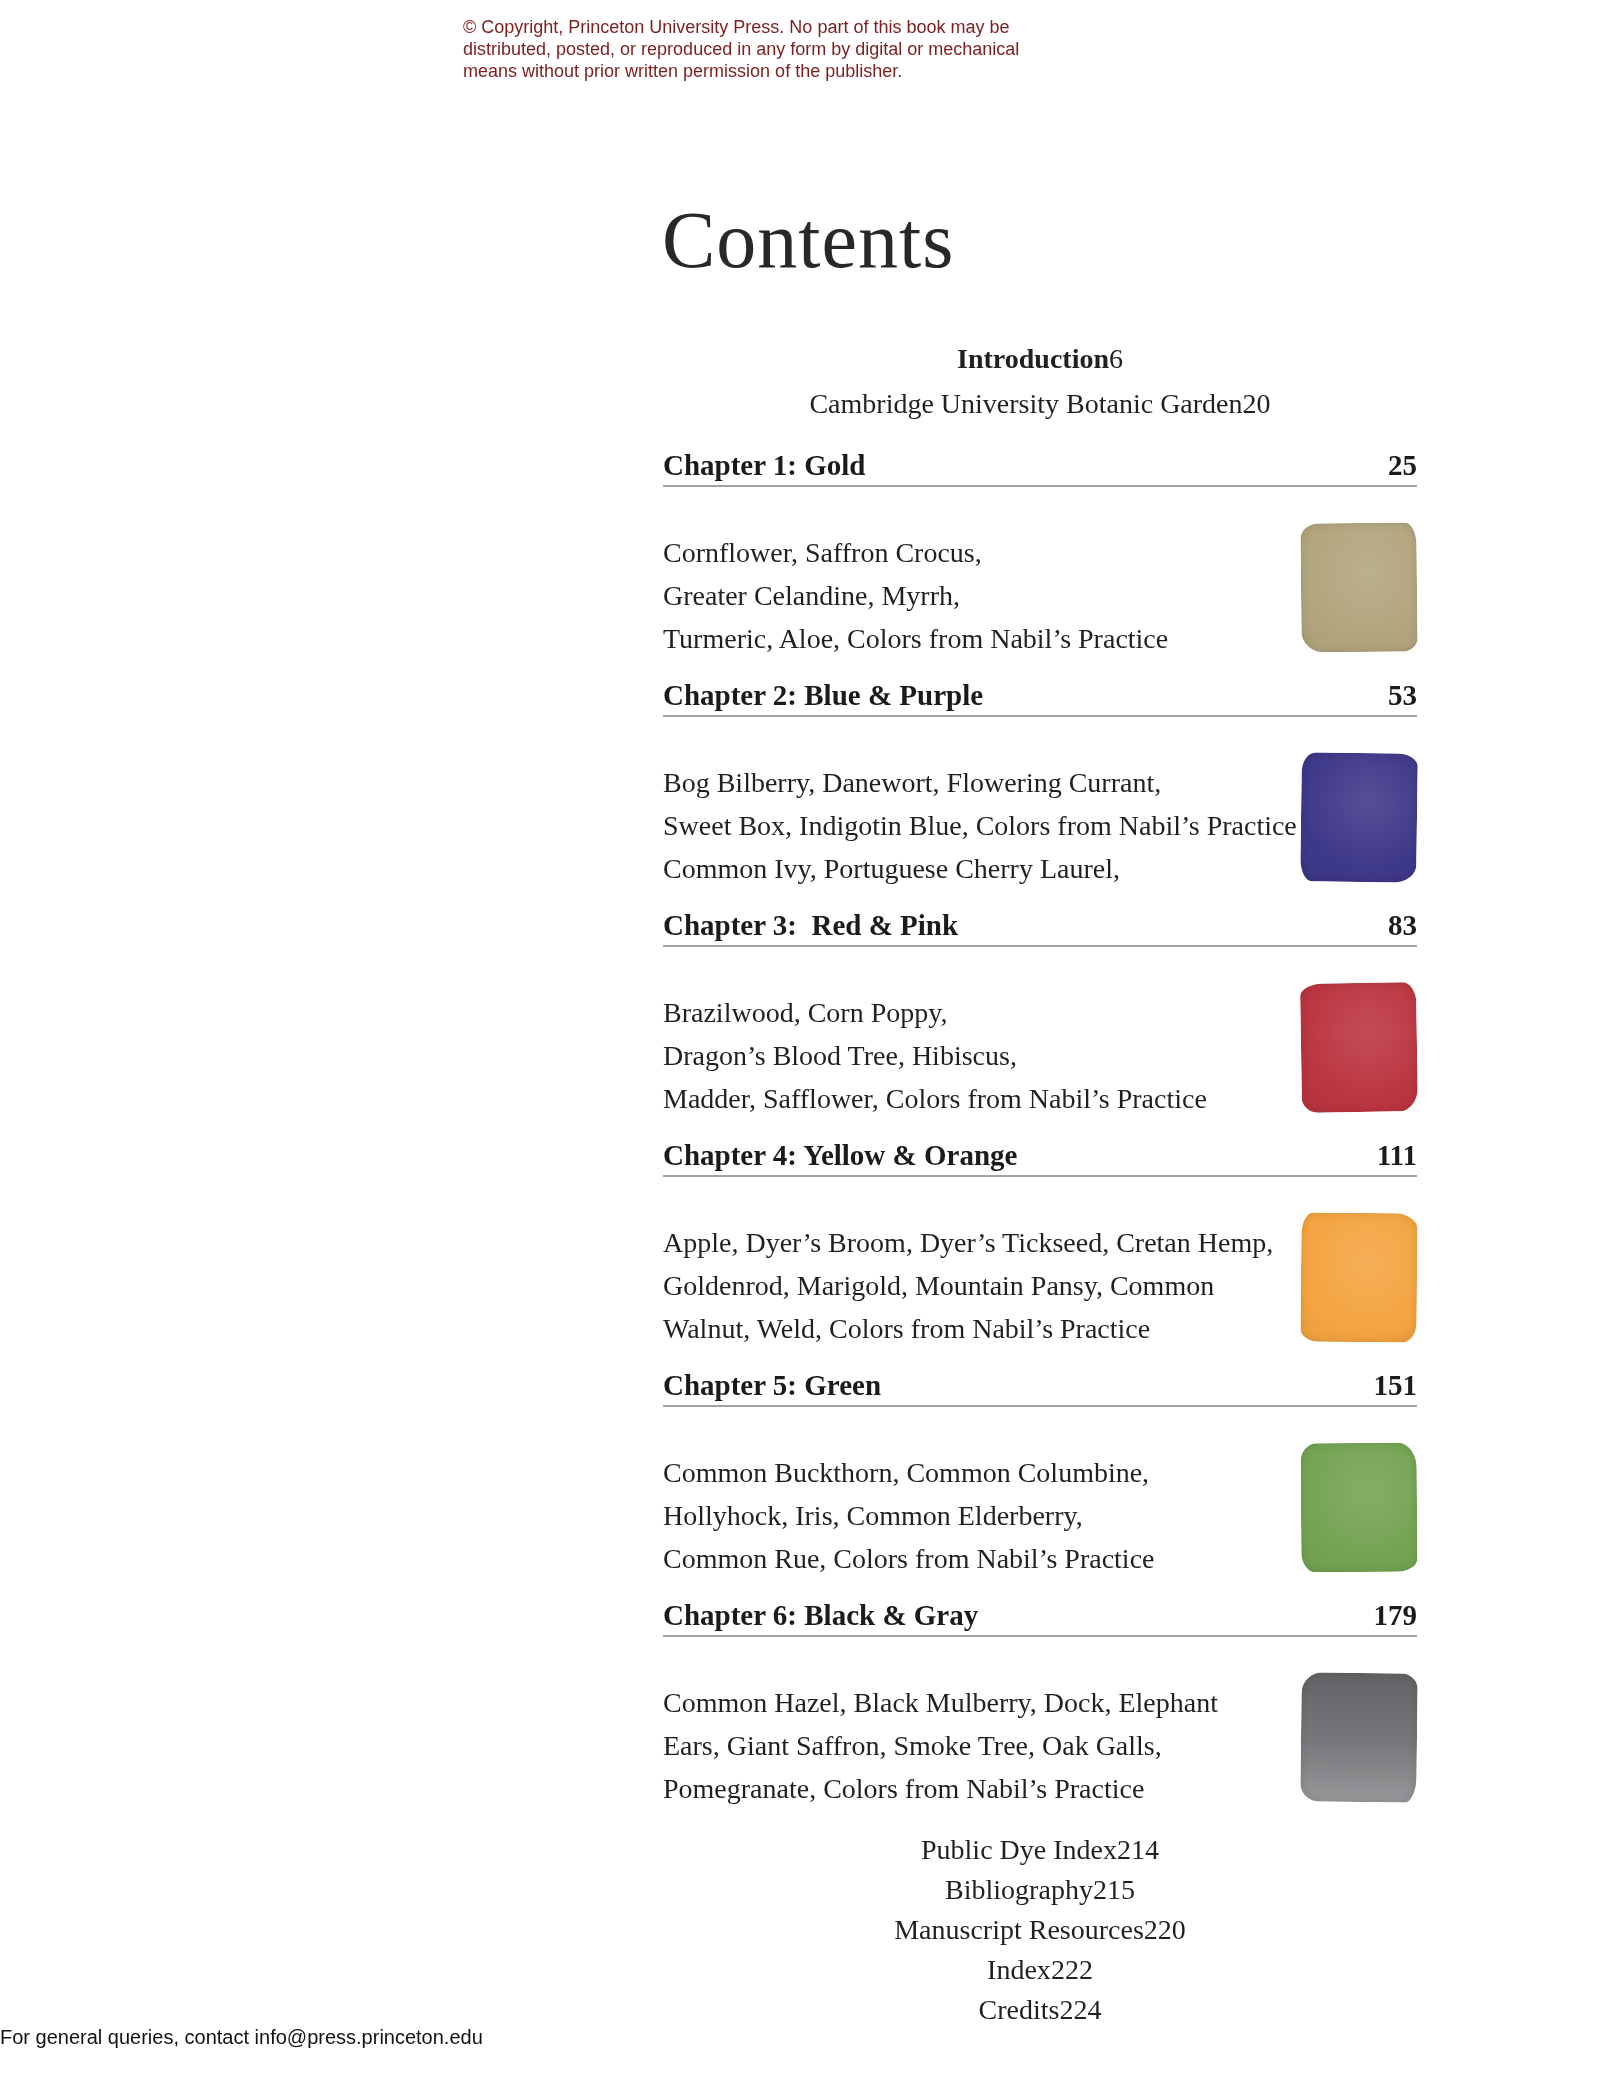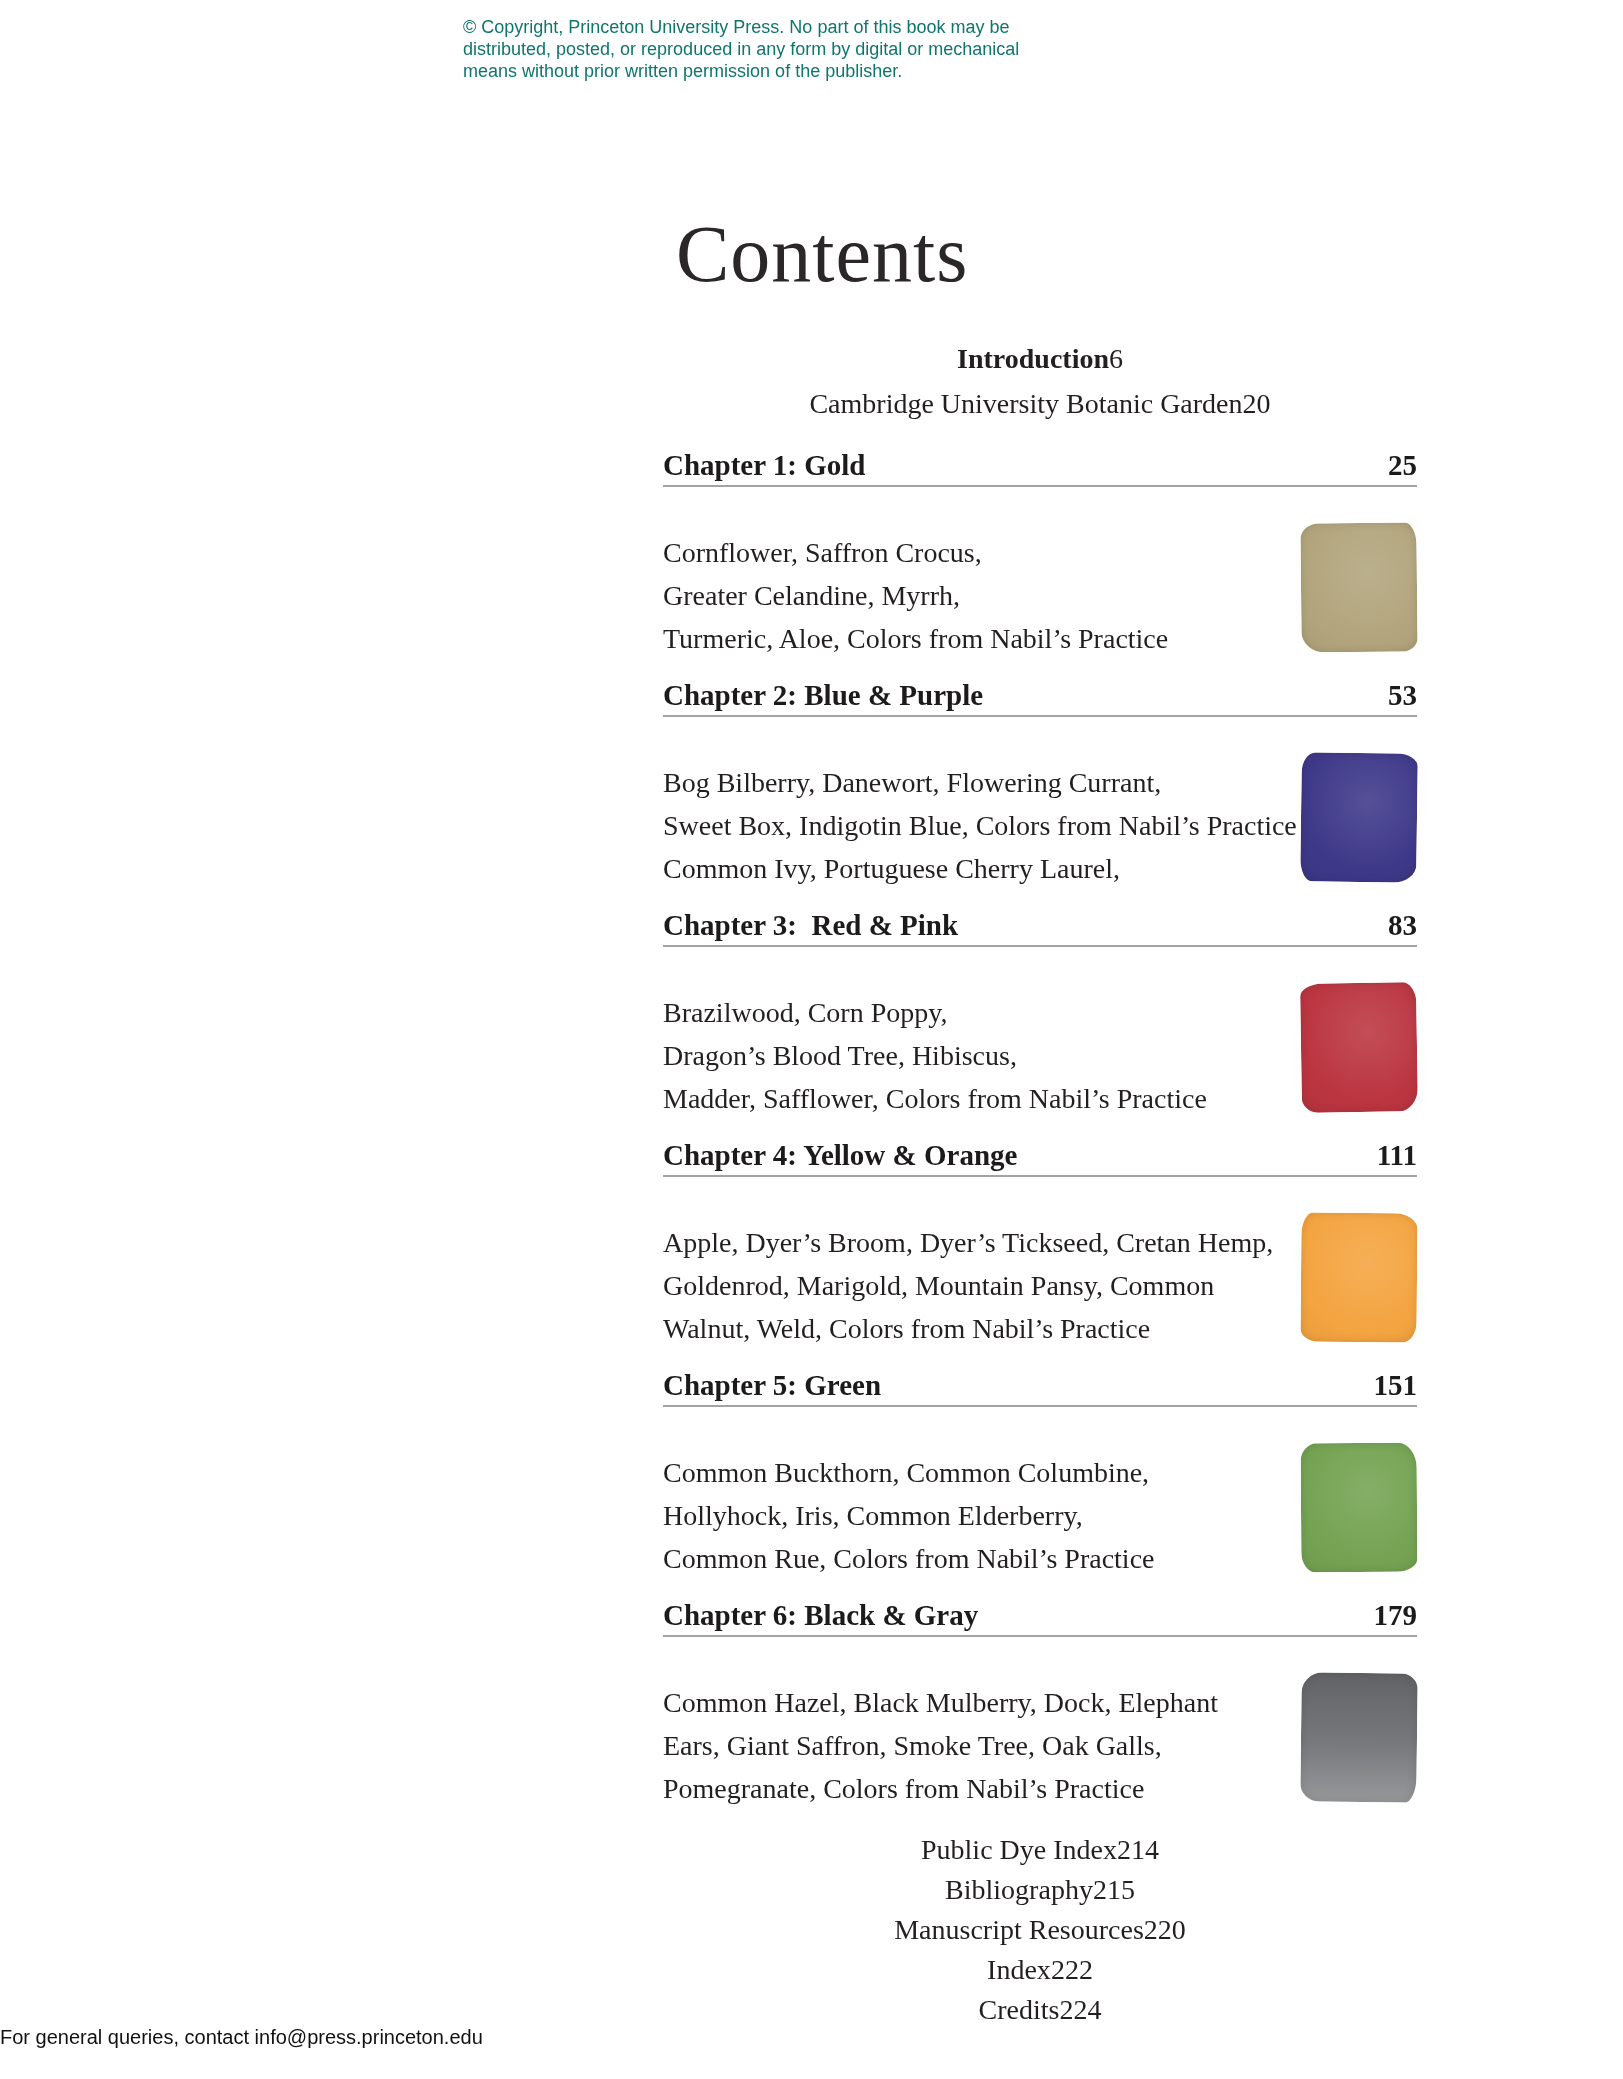--- a/index.html
+++ b/index.html
@@ -14,21 +14,21 @@
   }
 
   
   .copyright {
     position: absolute;
     left: 463px;
     top: 16px;
     font-family: "Liberation Sans", sans-serif;
     font-size: 18px;
     line-height: 22px;
-    color: #0f766e;
+    color: #7f1d1d;
   }
   .copyright span { display: block; white-space: pre; }
 
   
   .page-title {
     position: absolute;
     left: 660px;
     top: 196px;
     font-size: 80px;
     line-height: 84px;
@@ -123,21 +123,21 @@
 <body>
 
 <div class="page">
 
   <div class="copyright">
     <span>© Copyright, Princeton University Press. No part of this book may be</span>
     <span>distributed, posted, or reproduced in any form by digital or mechanical</span>
     <span>means without prior written permission of the publisher.</span>
   </div>
 
-  <h1 class="page-title" style="margin:16px;">Contents</h1>
+  <h1 class="page-title" style="margin:2px;">Contents</h1>
 
   <div class="toc">
 
     <div class="fm-row bold">
       <span class="fm-label">Introduction</span>
       <span class="fm-page">6</span>
     </div>
     <div class="fm-row">
       <span class="fm-label">Cambridge University Botanic Garden</span>
       <span class="fm-page">20</span>

